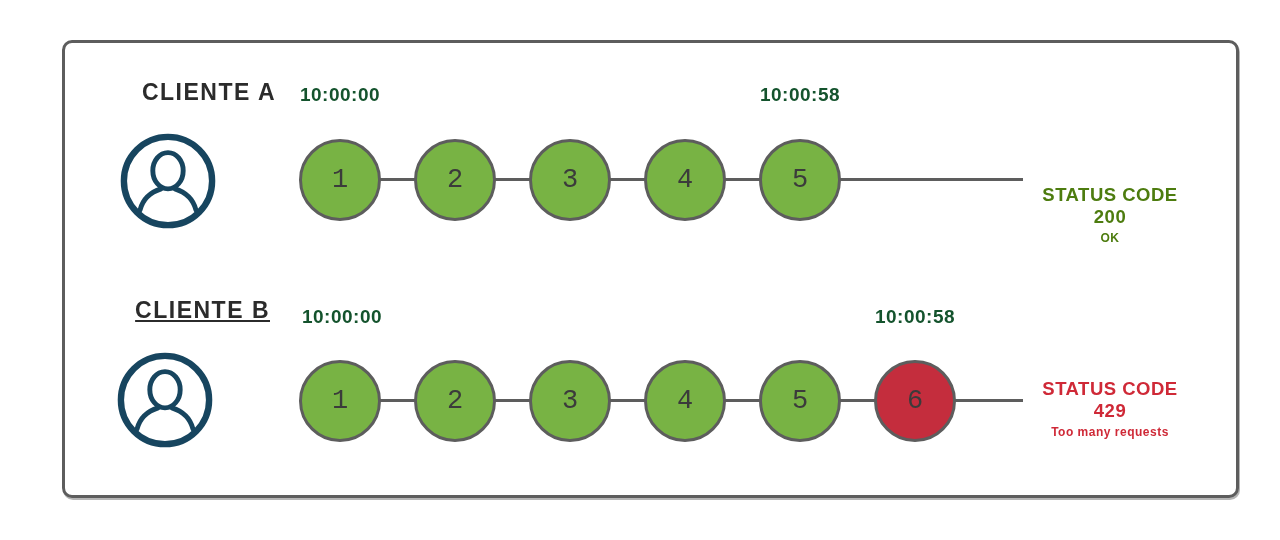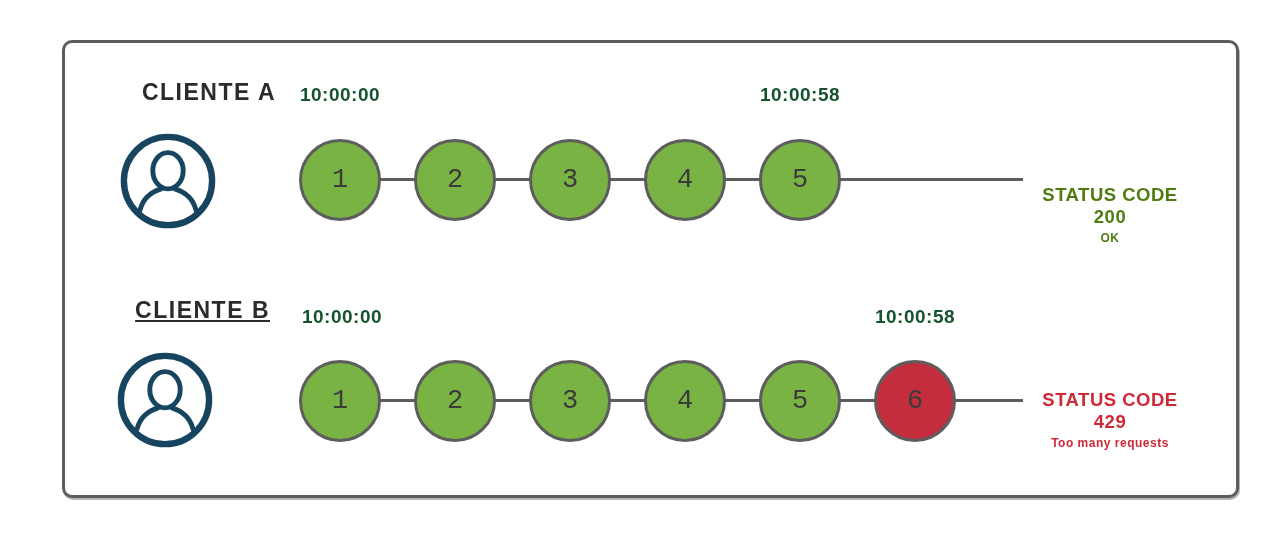--- a/index.html
+++ b/index.html
@@ -116,21 +116,21 @@
         <ellipse cx="50" cy="39.5" rx="15.5" ry="18.5" stroke-width="5"></ellipse>
         <path d="M21.5 79.5 C25 65.5 35 60.5 43 58 M57 58 C65 60.5 75 65.5 78.5 79.5" stroke-width="5" stroke-linecap="round"></path>
       </svg>
     </div>
 
     <div class="timestamp" style="left:272px; top:306px;">10:00:00</div>
     <div class="timestamp" style="left:845px; top:306px;">10:00:58</div>
 
     <div class="timeline-line" style="left:340px; top:399px; width:683px;"></div>
 
-    <div class="status-block" style="left: 1027px; top: 378px; color: rgb(207, 41, 55); margin-top: 11px;">
+    <div class="status-block" style="left: 1027px; top: 378px; color: rgb(207, 41, 55);">
       <div class="status-line1">STATUS CODE 429</div>
       <div class="status-line2">Too many requests</div>
     </div>
   </div>
 <div class="request-circle" style="left: 299px; top: 139px; background: rgb(120, 179, 68);">1</div>
     <div class="request-circle" style="left: 414px; top: 139px; background: rgb(120, 179, 68);">2</div>
     <div class="request-circle" style="left: 529px; top: 139px; background: rgb(120, 179, 68);">3</div>
     <div class="request-circle" style="left: 644px; top: 139px; background: rgb(120, 179, 68);">4</div>
     <div class="request-circle" style="left: 759px; top: 139px; background: rgb(120, 179, 68);">5</div>
     <div class="request-circle" style="left: 299px; top: 360px; background: rgb(120, 179, 68);">1</div>

